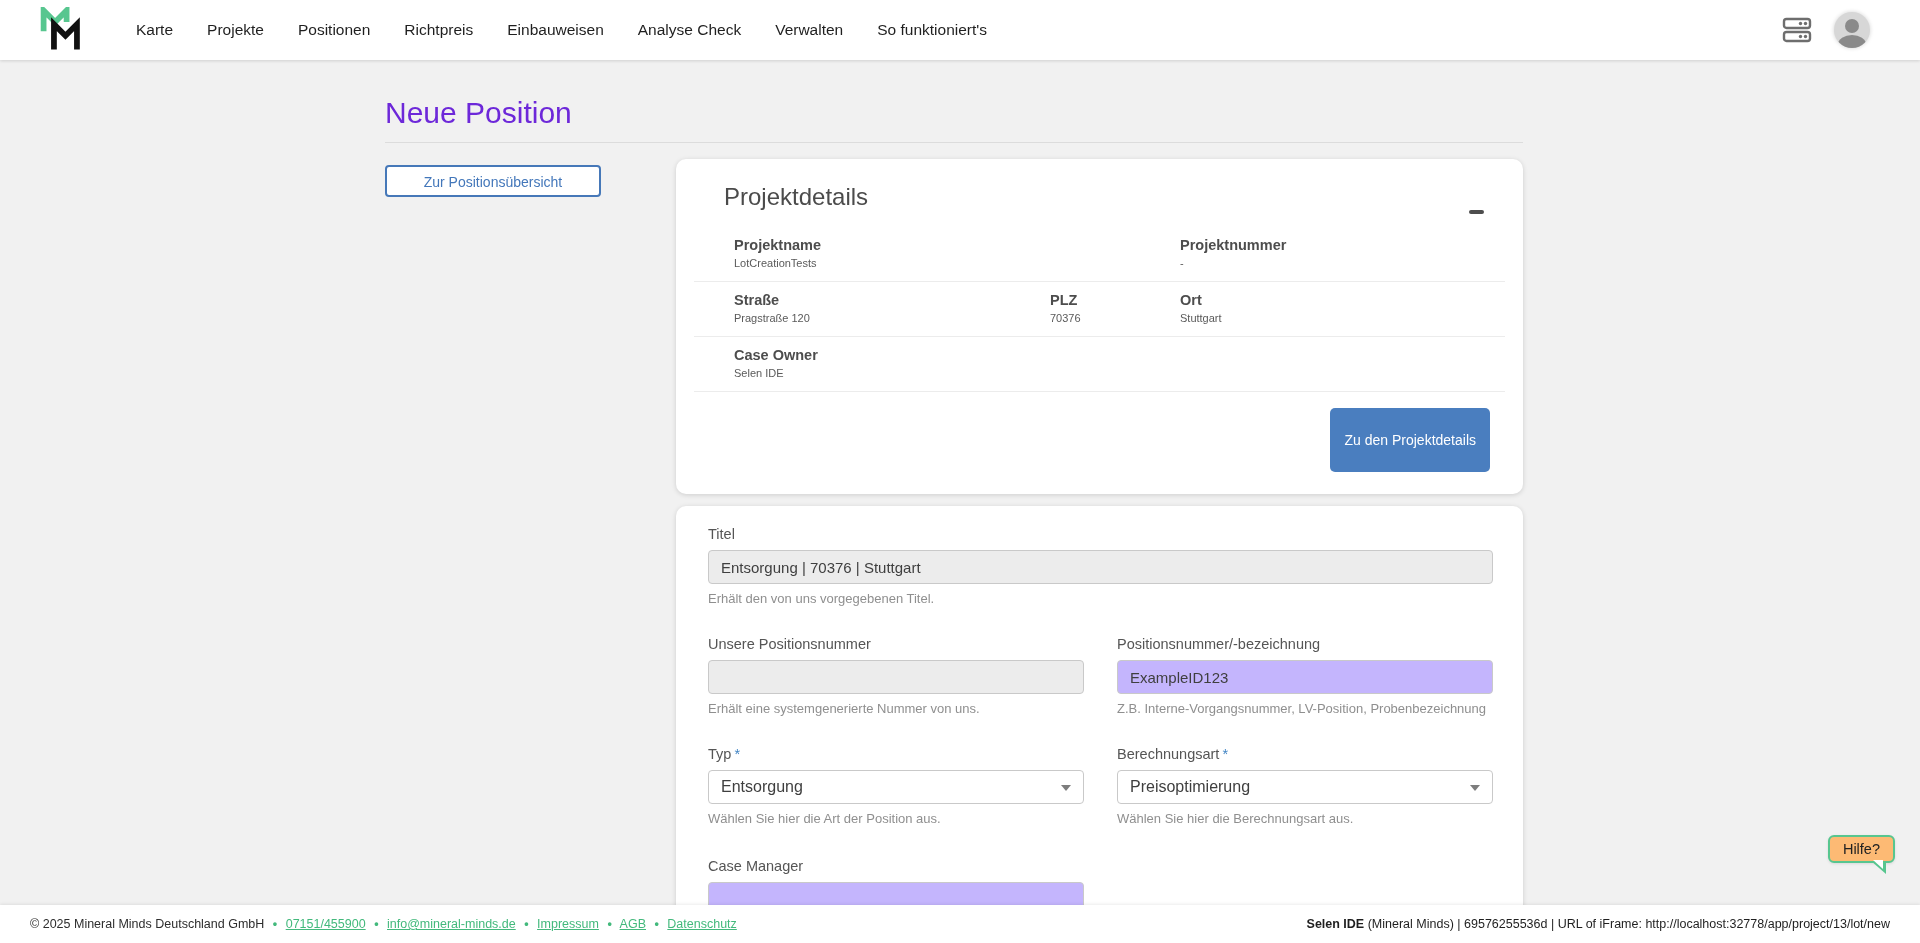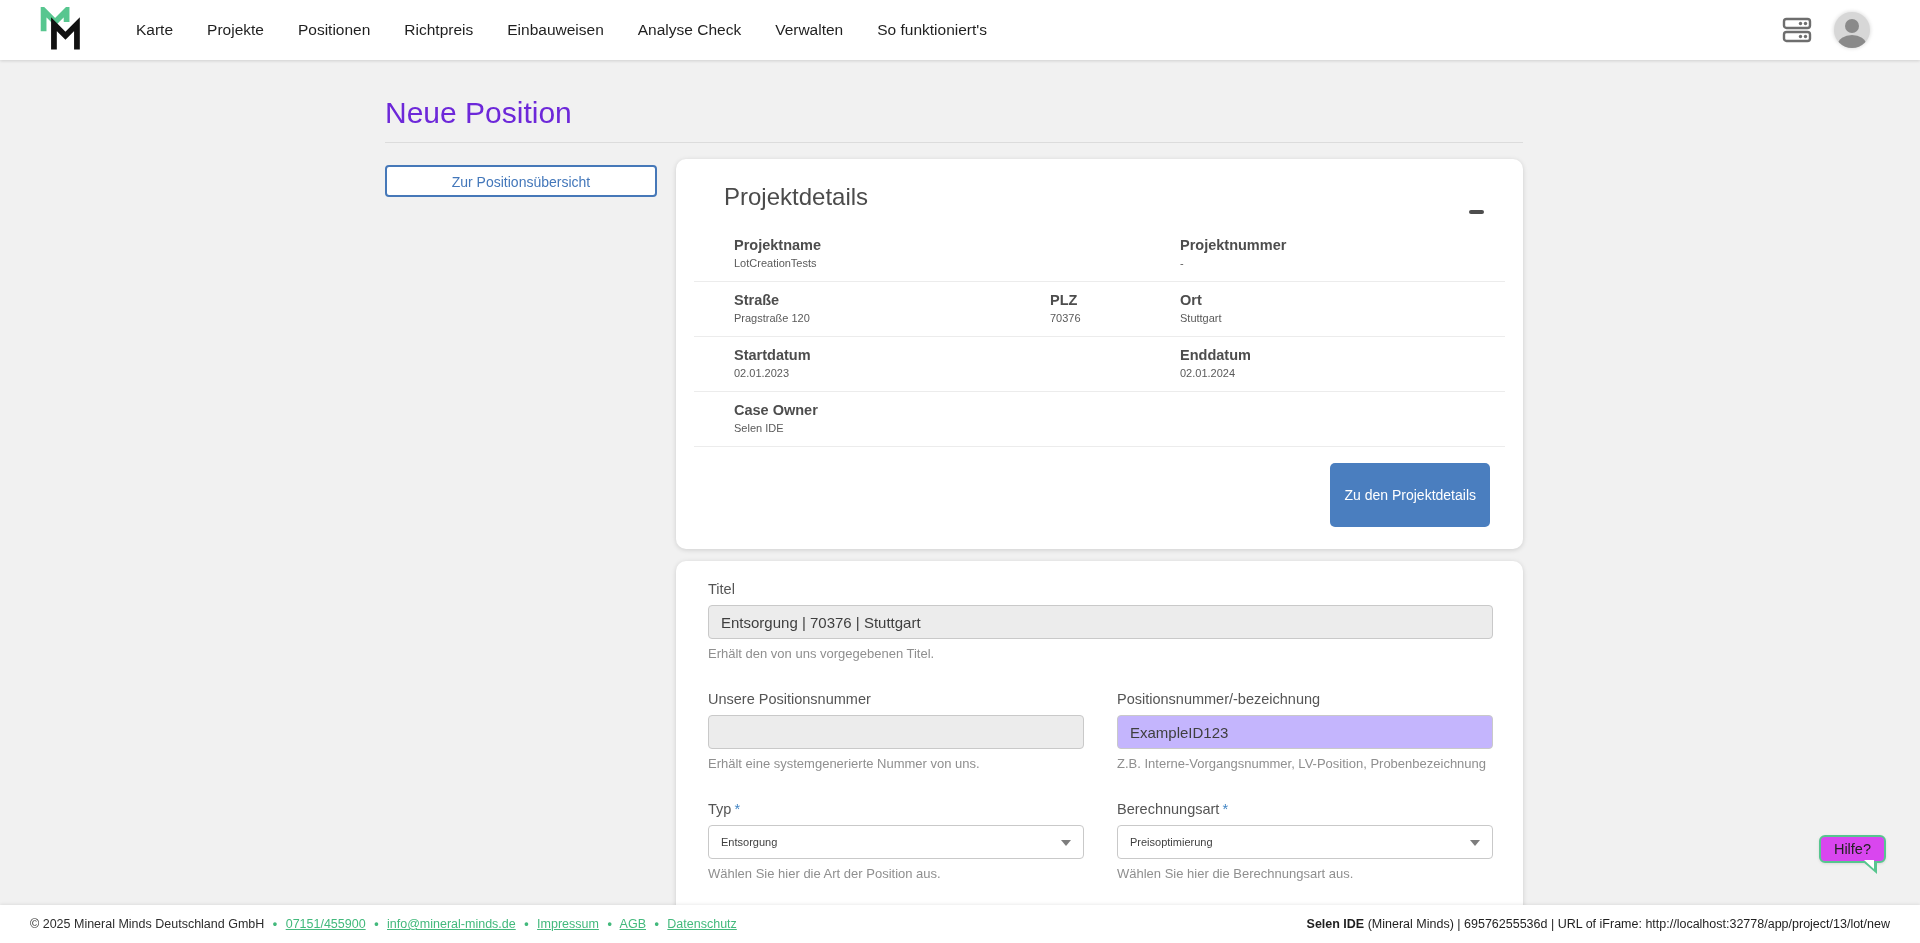--- a/index.html
+++ b/index.html
@@ -37,21 +37,21 @@
   .main { position:absolute; top:60px; left:0; width:1920px; height:883px; overflow:hidden; }
   .container { width:1138px; margin-left:385px; padding-top:36px; }
   .page-title { font-size:30px; font-weight:400; color:#6d28d9; margin:0 0 12px 0; }
   .rule { border:none; border-top:1px solid #dcdcdc; margin:0 0 16px 0; }
 
   .content-row { display:flex; align-items:flex-start; gap:31px; }
   .left-col { width:260px; flex:0 0 260px; padding-top:6px; }
   .right-col { flex:1; }
 
   .btn-outline {
-    display:block; width:272px; height:32px; background:#fff;
+    display:block; width:216px; height:32px; background:#fff;
     border:2px solid #4678b8; border-radius:4px; color:#4377ba;
     font-size:14px; font-family:inherit; cursor:pointer; text-align:center; line-height:28px;
   }
 
   .card {
     background:#fff; border-radius:10px;
     box-shadow:0 1px 5px rgba(0,0,0,.15);
   }
   .card-project { padding:20px 18px 18px; position:relative; }
   .card-title { font-size:24px; font-weight:400; color:#4b4b4b; margin:4px 0 16px 30px; }
@@ -83,32 +83,32 @@
   .tinput {
     width:100%; height:34px; border:1px solid #c9c9c9; border-radius:4px;
     padding:0 12px; font-size:15px; font-family:inherit; color:#3f3f3f; background:#c4b5fd;
   }
   .tinput:disabled { background:#ececec; color:#3f3f3f; }
   .helper { font-size:13px; color:#8f8f8f; margin-top:7px; }
   .two-col { display:grid; grid-template-columns:1fr 1fr; column-gap:33px; }
   .selectbox {
     position:relative; width:100%; height:34px; border:1px solid #c9c9c9; border-radius:4px;
     background:#fff; display:flex; align-items:center; padding:0 28px 0 12px;
-    font-size:11px; color:#3f3f3f; cursor:pointer;
+    font-size:16px; color:#3f3f3f; cursor:pointer;
   }
   .caret {
     position:absolute; right:12px; top:14px; width:0; height:0;
     border-left:5px solid transparent; border-right:5px solid transparent;
     border-top:6px solid #7d7d7d;
   }
 
   
   .help-bubble {
-    position:fixed; right:34px; bottom:80px; z-index:35;
-    background:#d946ef; border:2px solid #57c68f; border-radius:6px;
+    position:fixed; right:25px; bottom:80px; z-index:35;
+    background:#fdba74; border:2px solid #57c68f; border-radius:6px;
     padding:4px 13px; font-size:14.5px; color:#222; cursor:pointer;
     box-shadow:0 1px 3px rgba(0,0,0,.1);
   }
   .help-bubble::before {
     content:""; position:absolute; bottom:-13px; right:7px;
     border-left:15px solid transparent; border-top:13px solid #57c68f;
   }
   .help-bubble::after {
     content:""; position:absolute; bottom:-8px; right:10px;
     border-left:10px solid transparent; border-top:9px solid #ffffff;
@@ -198,30 +198,20 @@
             <div class="pcell col2">
               <div class="plabel">PLZ</div>
               <div class="pvalue">70376</div>
             </div>
             <div class="pcell col3">
               <div class="plabel">Ort</div>
               <div class="pvalue">Stuttgart</div>
             </div>
           </div>
 
-          <div class="prow">
-            <div class="pcell col1">
-              <div class="plabel">Startdatum</div>
-              <div class="pvalue">02.01.2023</div>
-            </div>
-            <div class="pcell col3">
-              <div class="plabel">Enddatum</div>
-              <div class="pvalue">02.01.2024</div>
-            </div>
-          </div>
 
           <div class="prow">
             <div class="pcell col1">
               <div class="plabel">Case Owner</div>
               <div class="pvalue">Selen IDE</div>
             </div>
           </div>
 
           <div class="card-actions">
             <button class="btn-primary">Zu den Projektdetails</button>

